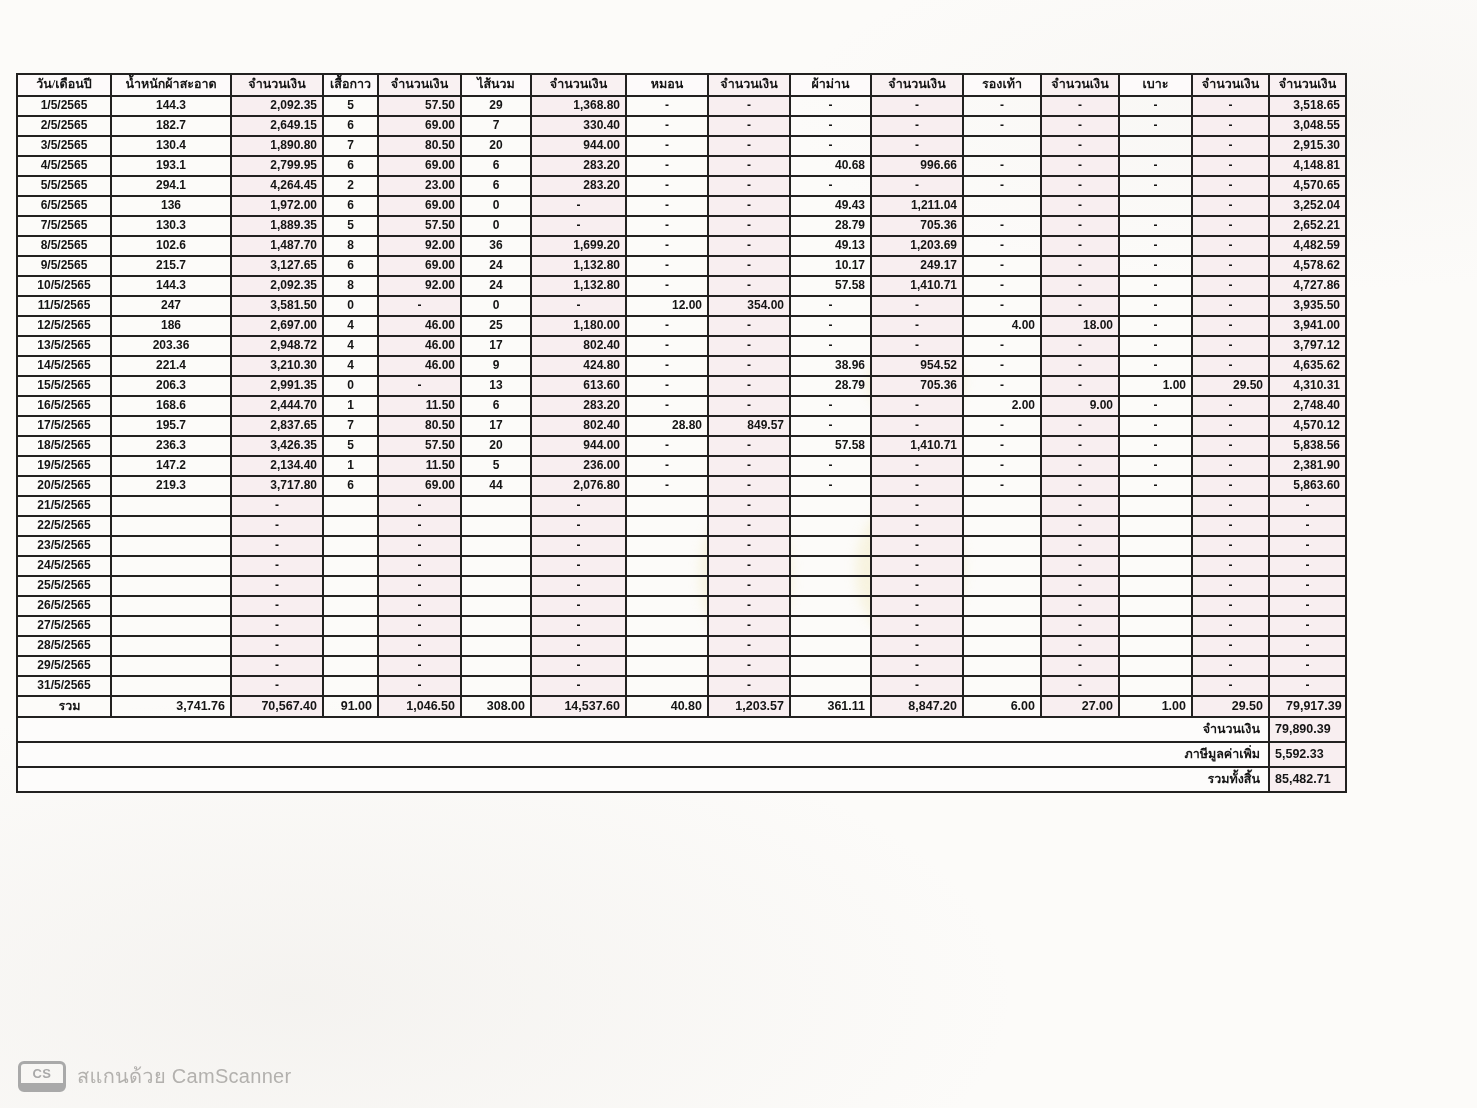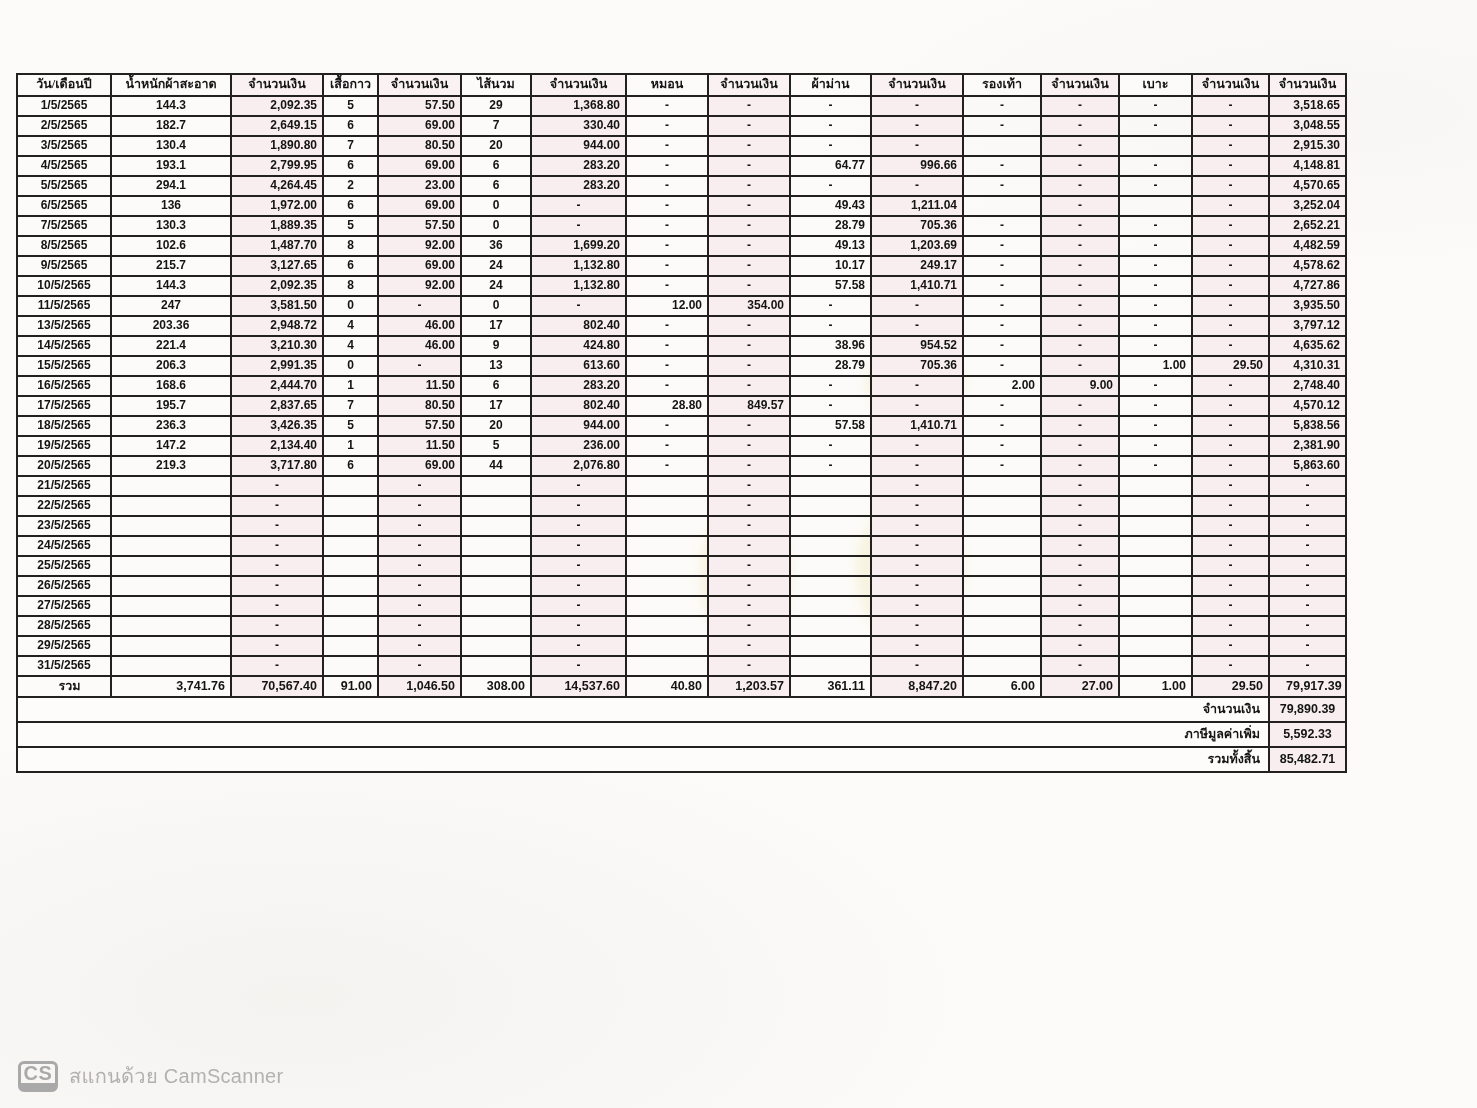--- a/index.html
+++ b/index.html
@@ -45,21 +45,21 @@
     background:#fdfafa;
     font-family:Liberation Serif, serif;
   }
   .c { text-align:center; }
   .r { text-align:right; }
   td.money { background:#f8eef0; }
   th.money { background:#f9f1f2; }
   tr.totals td { font-weight:700; font-size:12.5px; height:21px;padding-left:16px; }
   tr.summary td { height:25px; font-weight:700; font-size:12.5px; }
   tr.summary td.lbl { text-align:right; padding-right:8px; background:#fdfcfb; }
-  tr.summary td.val { text-align:center; background:#f8eef0; }
+  tr.summary td.val { text-align:left; background:#f8eef0; }
 
   
   .blob {
     position:absolute;
     background:rgba(231,214,120,0.20);
     filter:blur(6px);
     border-radius:50%;
     pointer-events:none;
   }
   .ghost {
@@ -67,26 +67,26 @@
     background:rgba(226,180,190,0.10);
     filter:blur(3px);
     pointer-events:none;
   }
 
   .footer {
     position:absolute; left:18px; top:1060px;
     display:flex; align-items:center; gap:11px;
   }
   .cs-badge {
-    width:40px; height:31px;
+    width:48px; height:31px;
     border:3px solid #a9a9a9;
     border-bottom:9px solid #a9a9a9;
     border-radius:6px;
     color:#a9a9a9;
-    font-size:20px; font-weight:700;
+    font-size:13px; font-weight:700;
     display:flex; align-items:center; justify-content:center;
     letter-spacing:0.5px;
   }
   .footer-text {
     font-size:20px;
     color:#b3b1ae;
     letter-spacing:0.3px;
   }
 </style>
 </head>
@@ -196,21 +196,21 @@
       <tr>
         <td class="c">4/5/2565</td>
         <td class="c">193.1</td>
         <td class="r money">2,799.95</td>
         <td class="c">6</td>
         <td class="r money">69.00</td>
         <td class="c">6</td>
         <td class="r money">283.20</td>
         <td class="c">-</td>
         <td class="c money">-</td>
-        <td class="r">64.77</td>
+        <td class="r">40.68</td>
         <td class="r money">996.66</td>
         <td class="c">-</td>
         <td class="c money">-</td>
         <td class="c">-</td>
         <td class="c money">-</td>
         <td class="r money">4,148.81</td>
       </tr>
       <tr>
         <td class="c">5/5/2565</td>
         <td class="c">294.1</td>
@@ -329,20 +329,38 @@
         <td class="c money">-</td>
         <td class="r">12.00</td>
         <td class="r money">354.00</td>
         <td class="c">-</td>
         <td class="c money">-</td>
         <td class="c">-</td>
         <td class="c money">-</td>
         <td class="c">-</td>
         <td class="c money">-</td>
         <td class="r money">3,935.50</td>
+      </tr>
+      <tr>
+        <td class="c">12/5/2565</td>
+        <td class="c">186</td>
+        <td class="r money">2,697.00</td>
+        <td class="c">4</td>
+        <td class="r money">46.00</td>
+        <td class="c">25</td>
+        <td class="r money">1,180.00</td>
+        <td class="c">-</td>
+        <td class="c money">-</td>
+        <td class="c">-</td>
+        <td class="c money">-</td>
+        <td class="r">4.00</td>
+        <td class="r money">18.00</td>
+        <td class="c">-</td>
+        <td class="c money">-</td>
+        <td class="r money">3,941.00</td>
       </tr>
       <tr>
         <td class="c">13/5/2565</td>
         <td class="c">203.36</td>
         <td class="r money">2,948.72</td>
         <td class="c">4</td>
         <td class="r money">46.00</td>
         <td class="c">17</td>
         <td class="r money">802.40</td>
         <td class="c">-</td>

